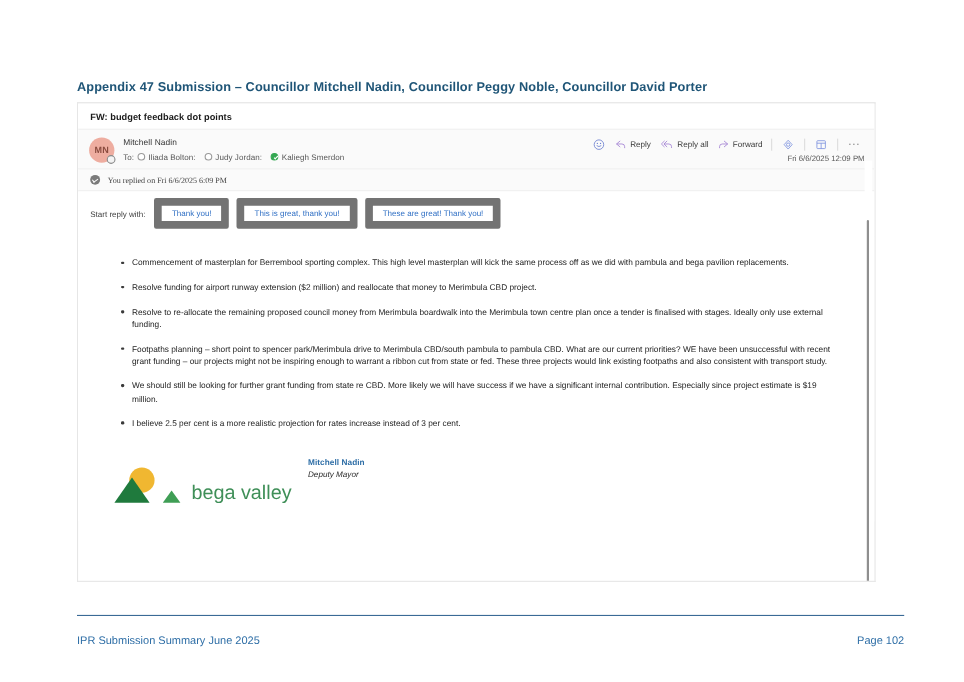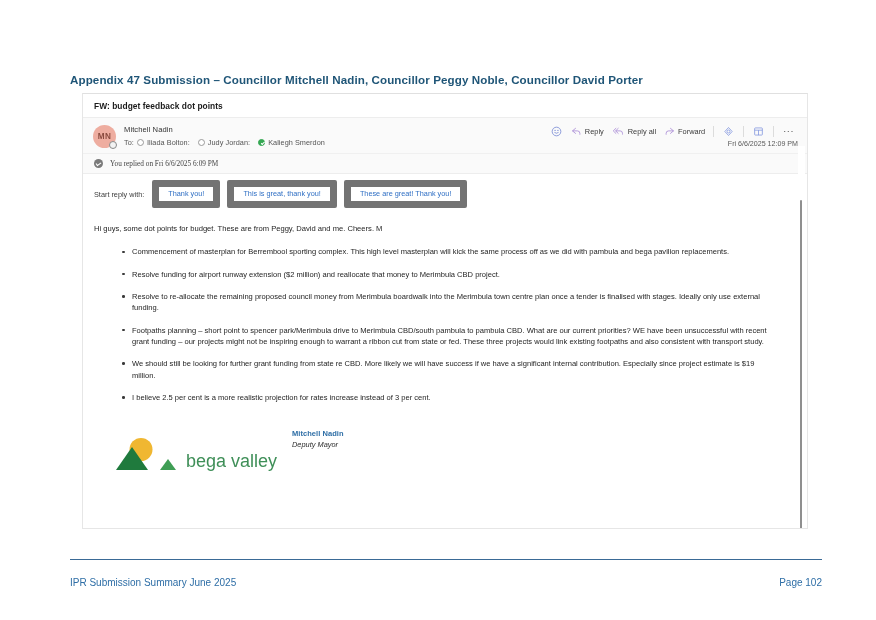--- a/index.html
+++ b/index.html
@@ -33,21 +33,21 @@
     font-size: 11.6px;
     font-weight: bold;
     color: #1f5577;
     letter-spacing: 0.1px;
     line-height: 1.3;
   }
 
   
   .email-card {
     position: absolute;
-    left: 82px;
+    left: 70px;
     top: 93px;
     width: 726px;
     height: 436px;
     background: #ffffff;
     border: 1px solid #e6e6e6;
     border-top: 1px solid #e0e0e0;
     box-sizing: border-box;
     overflow: hidden;
   }
 
@@ -472,21 +472,20 @@
     </div>
 
     <div class="suggest-bar">
       <span class="suggest-label">Start reply with:</span>
       <span class="chip">Thank you!</span>
       <span class="chip">This is great, thank you!</span>
       <span class="chip">These are great! Thank you!</span>
     </div>
 
     <div class="body-area">
-      <div class="intro">Hi guys, some dot points for budget. These are from Peggy, David and me. Cheers. M</div>
       <ul class="points">
         <li>Commencement of masterplan for Berrembool sporting complex. This high level masterplan will kick the same process off as we did with pambula and bega pavilion replacements.</li>
         <li>Resolve funding for airport runway extension ($2 million) and reallocate that money to Merimbula CBD project.</li>
         <li>Resolve to re-allocate the remaining proposed council money from Merimbula boardwalk into the Merimbula town centre plan once a tender is finalised with stages. Ideally only use external funding.</li>
         <li>Footpaths planning – short point to spencer park/Merimbula drive to Merimbula CBD/south pambula to pambula CBD. What are our current priorities? WE have been unsuccessful with recent grant funding – our projects might not be inspiring enough to warrant a ribbon cut from state or fed. These three projects would link existing footpaths and also consistent with transport study.</li>
         <li>We should still be looking for further grant funding from state re CBD. More likely we will have success if we have a significant internal contribution. Especially since project estimate is $19 million.</li>
         <li>I believe 2.5 per cent is a more realistic projection for rates increase instead of 3 per cent.</li>
       </ul>
 
       <div class="signature">

